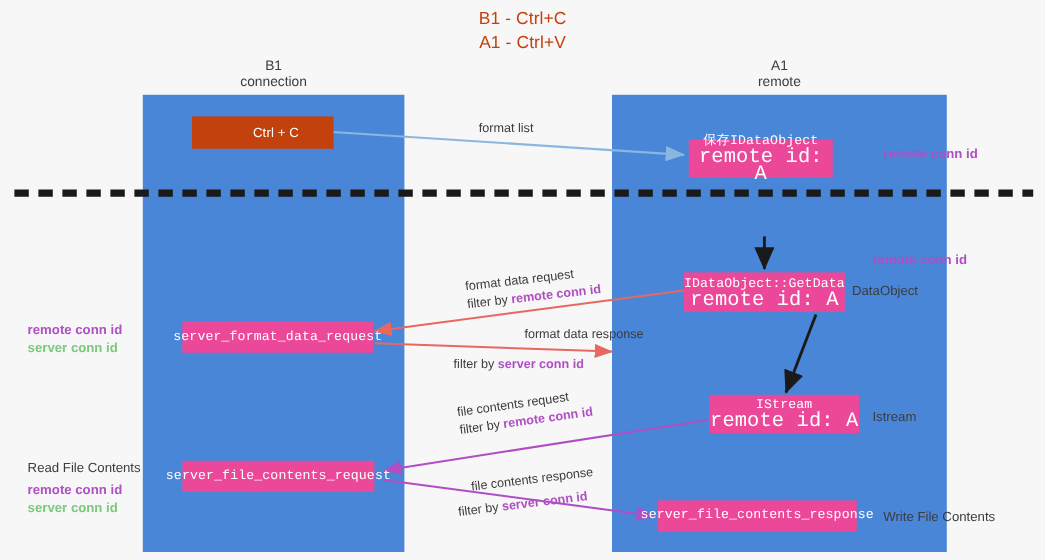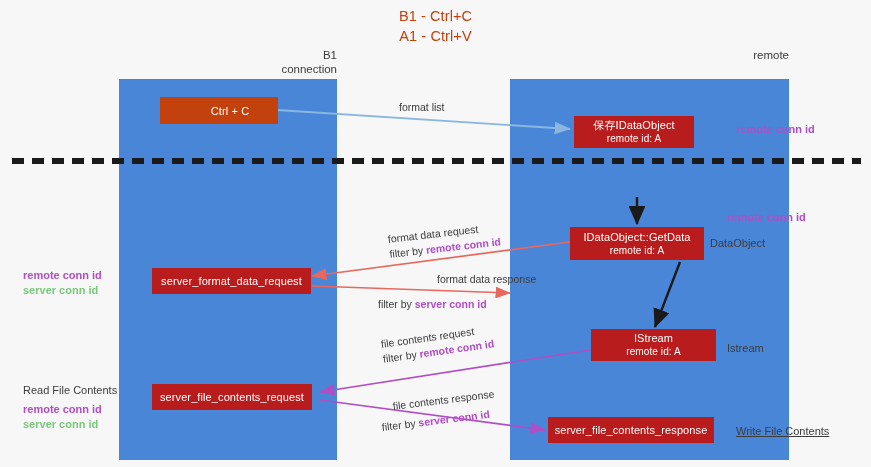--- a/index.html
+++ b/index.html
@@ -39,43 +39,43 @@
     text-align: center;
     font-size: 14.5px;
     color: #c2410c;
     line-height: 20px;
     letter-spacing: .1px;
   }
 
   
   .col-head {
     position: absolute;
-    text-align: right;
+    text-align: center;
     font-size: 11.5px;
     color: #3c3c3c;
     line-height: 14px;
   }
 
   
   .node {
     position: absolute;
     box-sizing: border-box;
     display: flex;
     flex-direction: column;
     align-items: center;
     justify-content: center;
     text-align: center;
     color: #ffffff;
     font-size: 11px;
     line-height: 14px;
     letter-spacing: .1px;
   }
-  .node.orange { background: #b91c1c; }
+  .node.orange { background: #ec4899; font-family: Liberation Mono, monospace; }
   .node.green  { background: #c2410c; padding-left: 22px; }
-  .node .l2 { font-size: 10px; }
+  .node .l2 { font-size: 17px; }
 
   
   .edge-label {
     position: absolute;
     font-size: 10.5px;
     line-height: 15px;
     color: #3c3c3c;
     white-space: nowrap;
   }
   .edge-label.rot-up  { transform-origin: 0 0; }
@@ -136,20 +136,21 @@
   <div class="title">
     <div>B1 - Ctrl+C</div>
     <div>A1 - Ctrl+V</div>
   </div>
 
   <div class="col-head" style="left:119px; top:48px; width:218px;">
     <div>B1</div>
     <div>connection</div>
   </div>
   <div class="col-head" style="left:510px; top:48px; width:279px;">
+    <div>A1</div>
     <div>remote</div>
   </div>
 
   <div class="node green" style="left:160px; top:97px; width:118px; height:27px;">
     <div>Ctrl + C</div>
   </div>
 
   <div class="node orange" style="left:574px; top:116px; width:120px; height:32px;">
     <div>保存IDataObject</div>
     <div class="l2">remote id: A</div>
@@ -208,21 +209,21 @@
   </div>
 
   <div class="side-note c-remote" style="left:736px; top:122px;">remote conn id</div>
 
   <div class="side-note c-remote" style="left:727px; top:210px;">remote conn id</div>
 
   <div class="side-note right-plain" style="left:710px; top:236px;">DataObject</div>
 
   <div class="side-note right-plain" style="left:727px; top:341px;">Istream</div>
 
-  <div class="side-note right-plain" style="left:736px; top:424px;text-decoration:underline;">Write File Contents</div>
+  <div class="side-note right-plain" style="left:736px; top:424px;">Write File Contents</div>
 
   <div class="side-note c-remote" style="left:23px; top:268px;">remote conn id</div>
   <div class="side-note c-server" style="left:23px; top:283px;">server conn id</div>
 
   <div class="side-note c-plain" style="left:23px; top:383px;">Read File Contents</div>
   <div class="side-note c-remote" style="left:23px; top:402px;">remote conn id</div>
   <div class="side-note c-server" style="left:23px; top:417px;">server conn id</div>
 
 </div>
 

